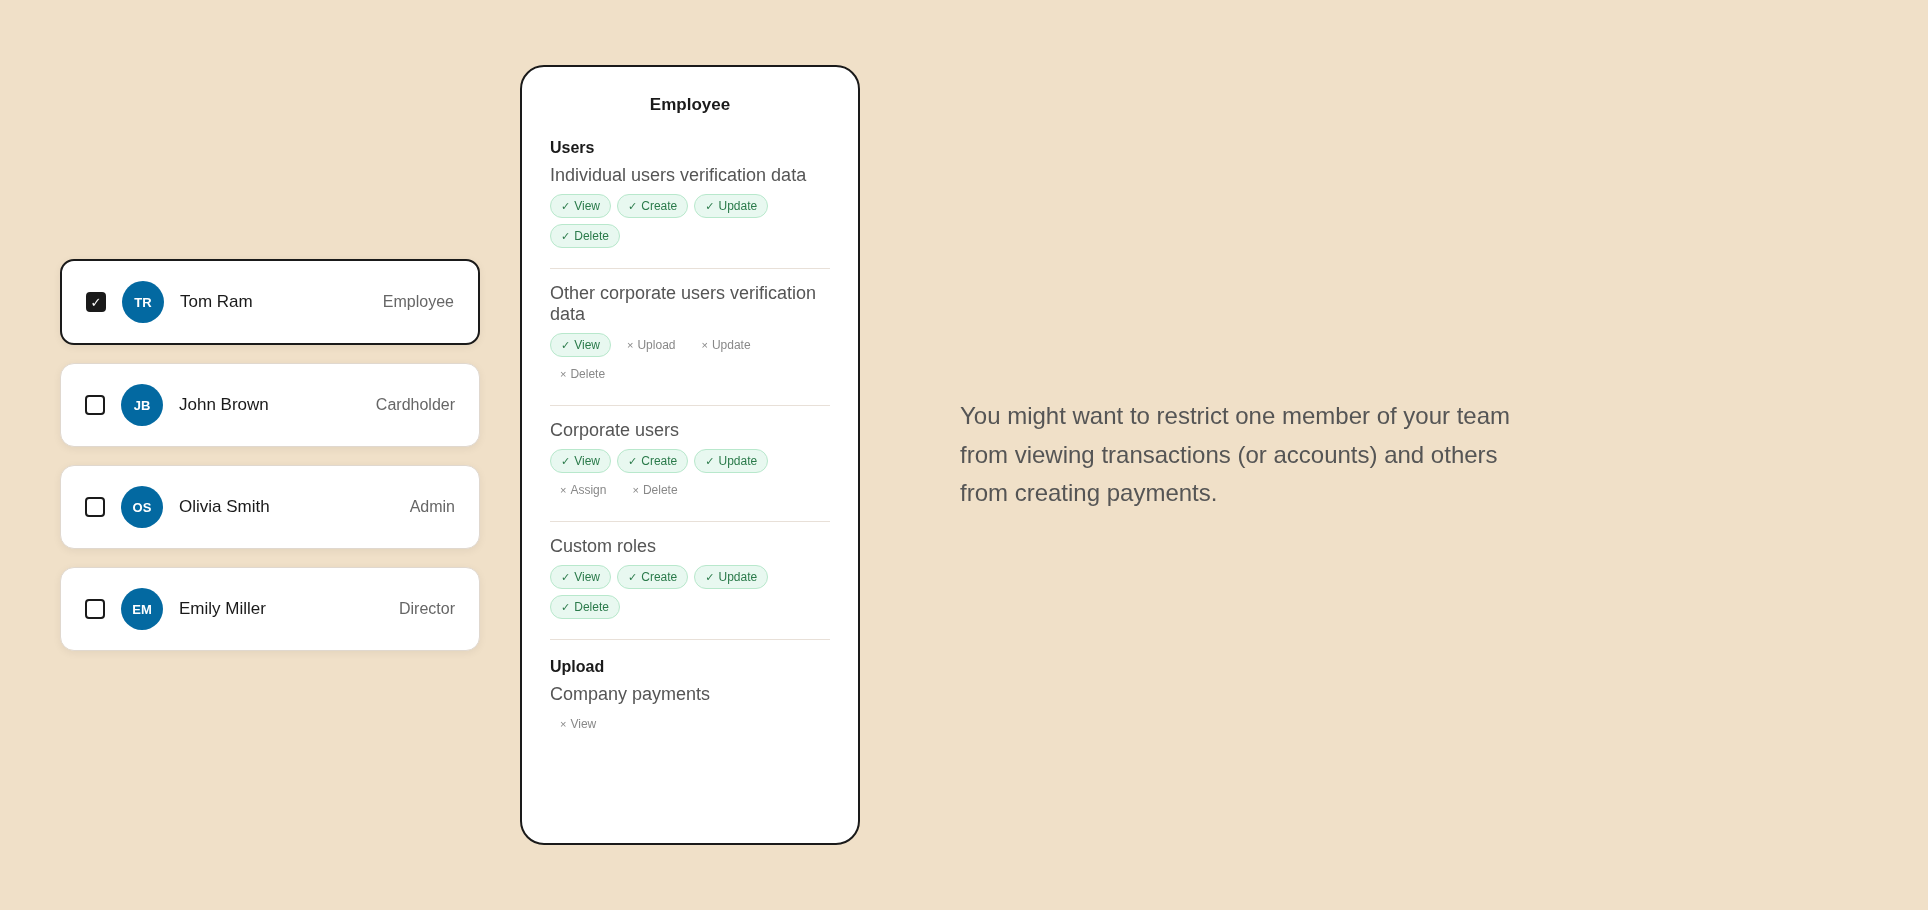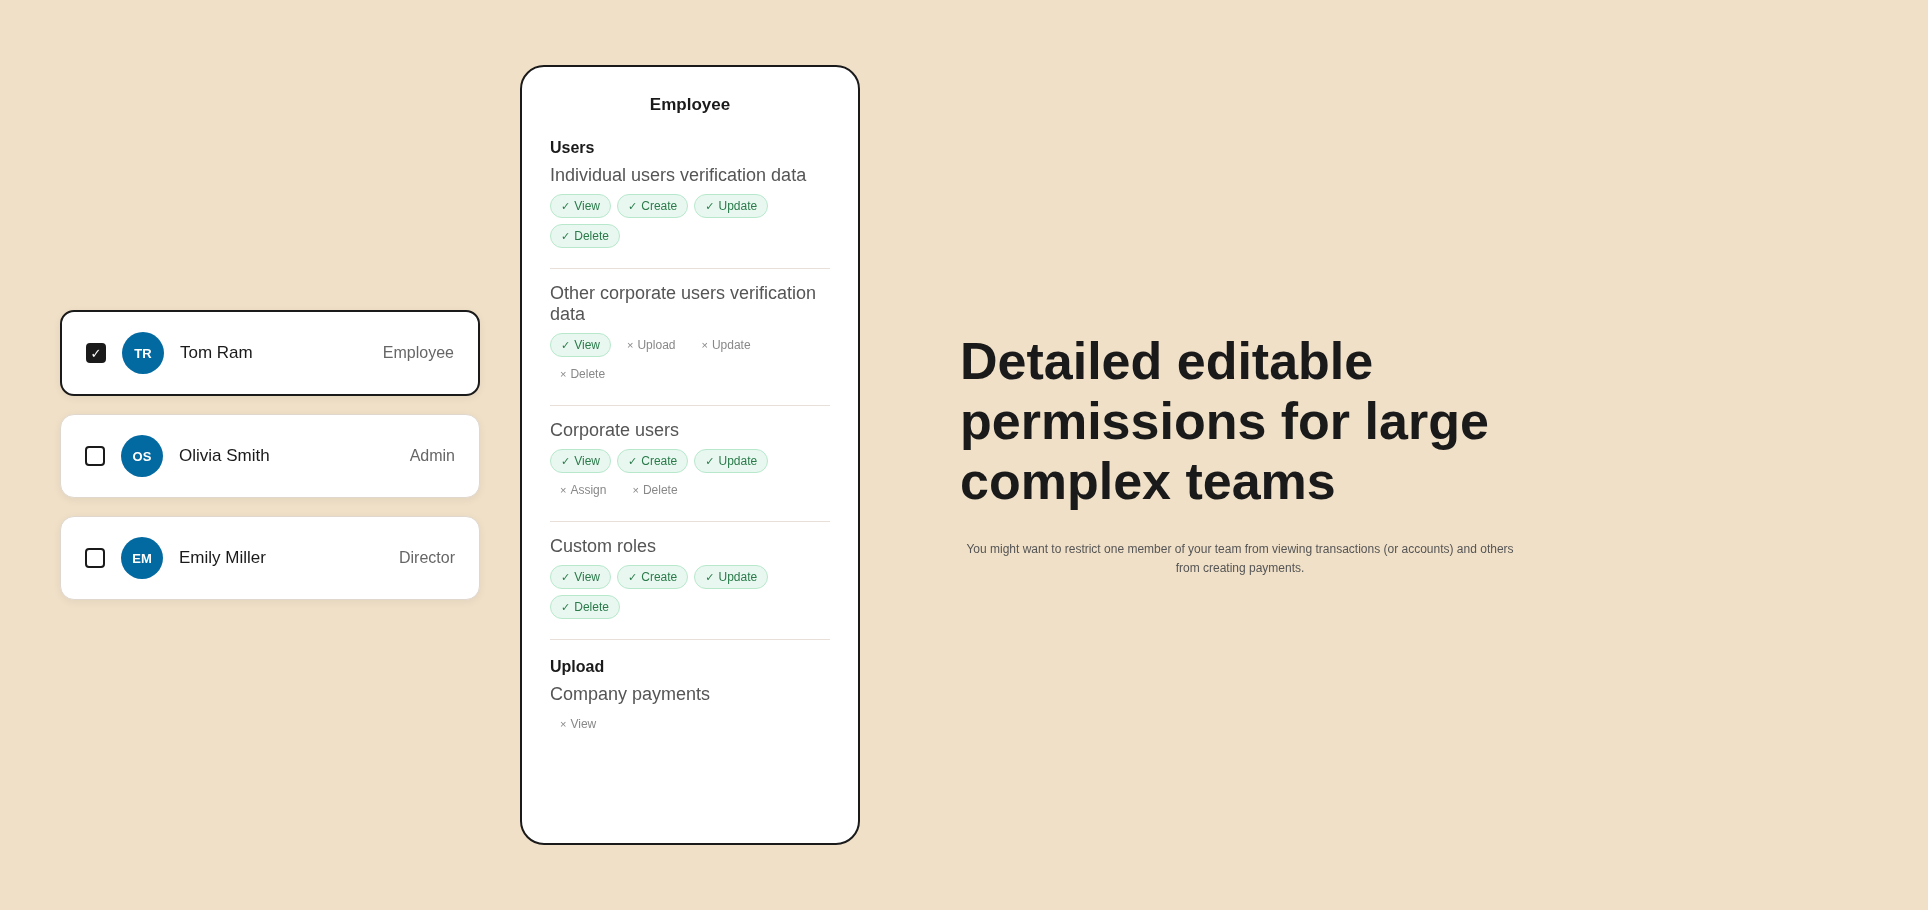--- a/index.html
+++ b/index.html
@@ -182,41 +182,46 @@
     .headline {
       font-size: 52px;
       font-weight: 800;
       color: #1a1a1a;
       line-height: 1.15;
       margin-bottom: 28px;
       max-width: 600px;
     }
 
     .subtext {
-      font-size: 12px;
+      font-size: 24px;
       color: #555;
       line-height: 1.6;
       max-width: 560px;
-      text-align: center;
     }
   </style>
 </head>
 <body>
 
 <div class="main-container">
 
   <div class="user-list">
   <div class="user-card selected">
         <div class="checkbox checked">✓</div>
         <div class="avatar">TR</div>
         <div class="user-name">Tom Ram</div>
         <div class="user-role">Employee</div>
       </div>
       <div class="user-card">
         <div class="checkbox"></div>
+        <div class="avatar">JB</div>
+        <div class="user-name">John Brown</div>
+        <div class="user-role">Cardholder</div>
+      </div>
+      <div class="user-card">
+        <div class="checkbox"></div>
         <div class="avatar">OS</div>
         <div class="user-name">Olivia Smith</div>
         <div class="user-role">Admin</div>
       </div>
       <div class="user-card">
         <div class="checkbox"></div>
         <div class="avatar">EM</div>
         <div class="user-name">Emily Miller</div>
         <div class="user-role">Director</div>
       </div>
@@ -313,17 +318,16 @@
       <div class="section-subtitle">Company payments</div>
       <div class="permissions-row">
         <div class="perm-badge denied">
           <span class="perm-icon">×</span>
           <span>View</span>
         </div>
       </div>
     </div>
 
   <div class="right-content">
-    <div class="headline">Detailed editable permissions for large complex teams</div>
     <div class="subtext">You might want to restrict one member of your team from viewing transactions (or accounts) and others from creating payments.</div>
   </div>
 
 </div>
 
 </body></html>

